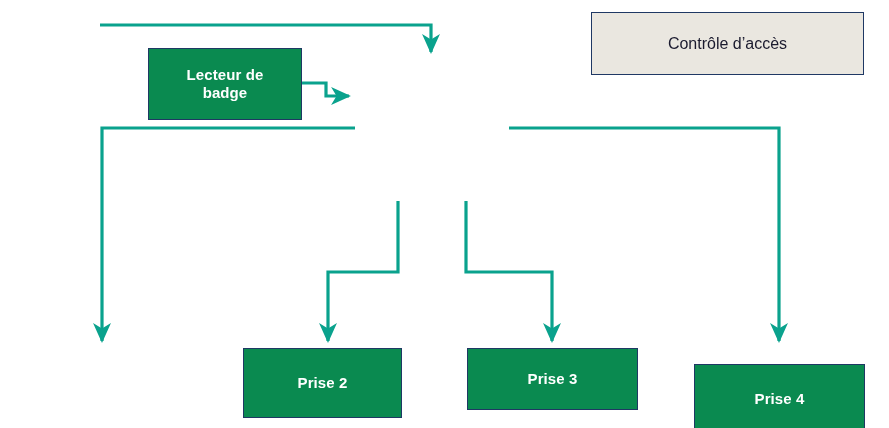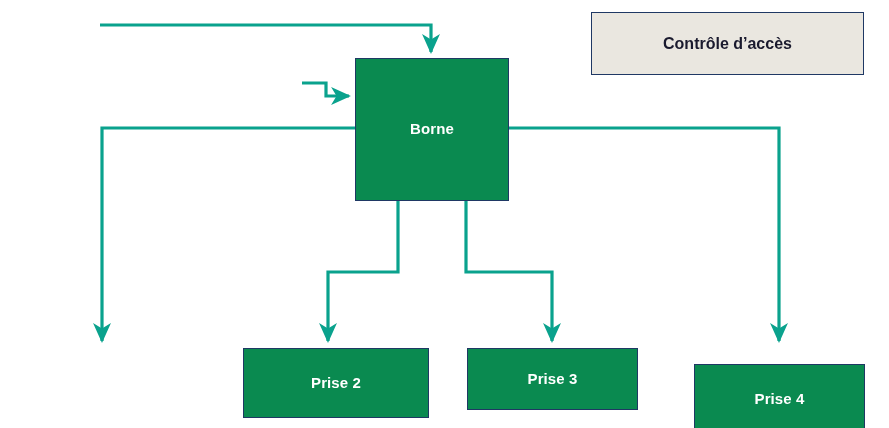--- a/index.html
+++ b/index.html
@@ -42,21 +42,21 @@
     justify-content: center;
     z-index: 3;
     white-space: pre-line;
   }
   .legend-box {
     position: absolute;
     box-sizing: border-box;
     background: #EAE7E0;
     border: 1.6px solid #1F3864;
     color: #1A1A2E;
-    font-weight: bold;
+    font-weight: normal;
     font-size: 16px;
     text-align: center;
     display: flex;
     align-items: center;
     justify-content: center;
     z-index: 3;
   }
 </style>
 </head>
 <body>
@@ -72,22 +72,23 @@
     <g id="wire-group">
         <polyline points="100,25 431,25 431,52" fill="none" stroke="#0AA28D" stroke-width="3.2" stroke-linecap="butt" stroke-linejoin="miter" marker-end="url(#arrowhead)"></polyline>
         <polyline points="302,83 326,83 326,96 349,96" fill="none" stroke="#0AA28D" stroke-width="3.2" stroke-linecap="butt" stroke-linejoin="miter" marker-end="url(#arrowhead)"></polyline>
         <polyline points="355,128 102,128 102,341" fill="none" stroke="#0AA28D" stroke-width="3.2" stroke-linecap="butt" stroke-linejoin="miter" marker-end="url(#arrowhead)"></polyline>
         <polyline points="509,128 779,128 779,341" fill="none" stroke="#0AA28D" stroke-width="3.2" stroke-linecap="butt" stroke-linejoin="miter" marker-end="url(#arrowhead)"></polyline>
         <polyline points="398,201 398,272 328,272 328,341" fill="none" stroke="#0AA28D" stroke-width="3.2" stroke-linecap="butt" stroke-linejoin="miter" marker-end="url(#arrowhead)"></polyline>
         <polyline points="466,201 466,272 552,272 552,341" fill="none" stroke="#0AA28D" stroke-width="3.2" stroke-linecap="butt" stroke-linejoin="miter" marker-end="url(#arrowhead)"></polyline>
       </g>
   </svg>
 
-  <div class="node" style="left: 355px; top: 58px; width: 154px; height: 143px; background: rgb(10, 138, 80); border-color: rgb(31, 56, 100); color: rgb(255, 255, 255);">Borne</div>
-  <div class="node" style="left: 243px; top: 348px; width: 186px; height: 70px; background: rgb(10, 138, 80); border-color: rgb(31, 56, 100); color: rgb(255, 255, 255);">Prise 2</div>
+  <div class="node" style="left: 148px; top: 48px; width: 154px; height: 72px; background: rgb(10, 138, 80); border-color: rgb(31, 56, 100); color: rgb(255, 255, 255);">Lecteur de
+badge</div>
+  <div class="node" style="left: 243px; top: 348px; width: 159px; height: 70px; background: rgb(10, 138, 80); border-color: rgb(31, 56, 100); color: rgb(255, 255, 255);">Prise 2</div>
   <div class="node" style="left: 467px; top: 348px; width: 171px; height: 62px; background: rgb(10, 138, 80); border-color: rgb(31, 56, 100); color: rgb(255, 255, 255);">Prise 3</div>
   <div class="node" style="left: 694px; top: 364px; width: 171px; height: 70px; background: rgb(10, 138, 80); border-color: rgb(31, 56, 100); color: rgb(255, 255, 255);">Prise 4</div>
 
   <div class="legend-box" style="left: 591px; top: 12px; width: 273px; height: 63px; background: rgb(234, 231, 224); border-color: rgb(31, 56, 100); color: rgb(26, 26, 46);">
     <span>Contrôle d’accès</span>
   </div>
 
 </div>
 
 </body></html>

